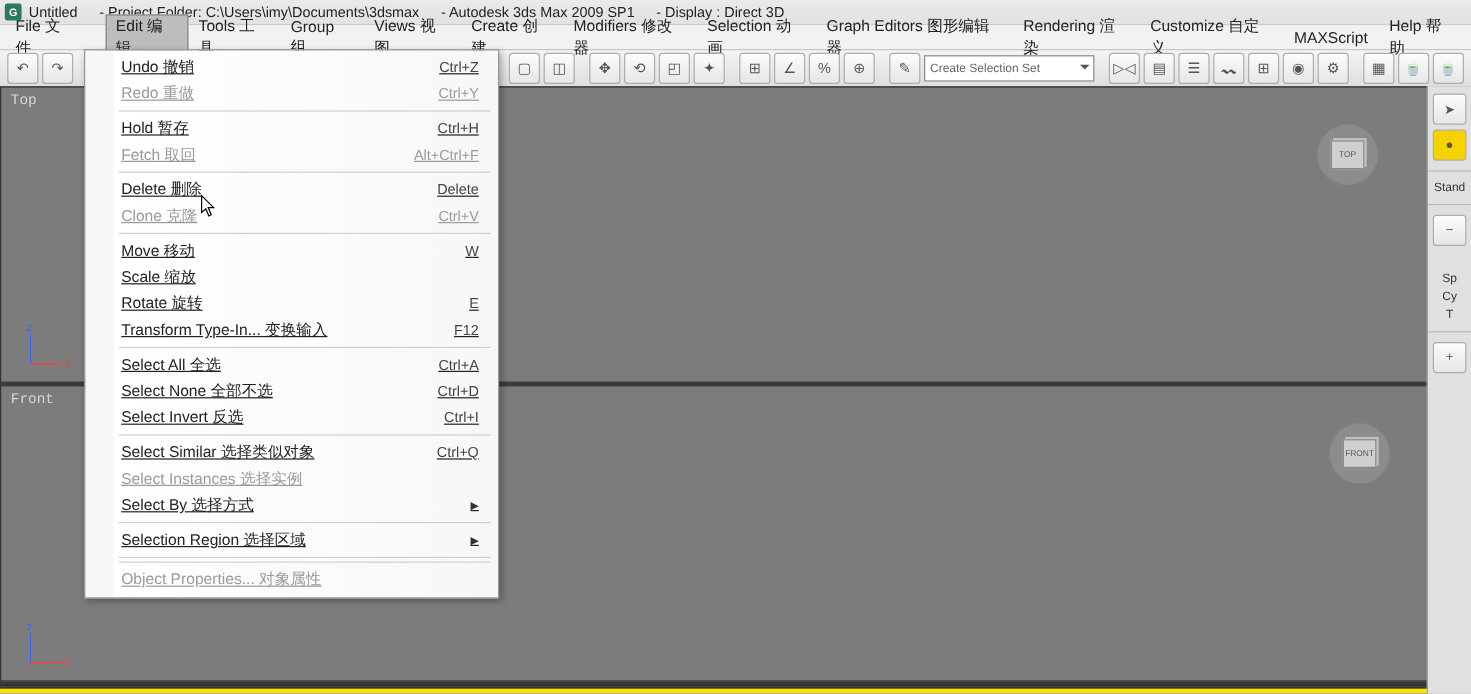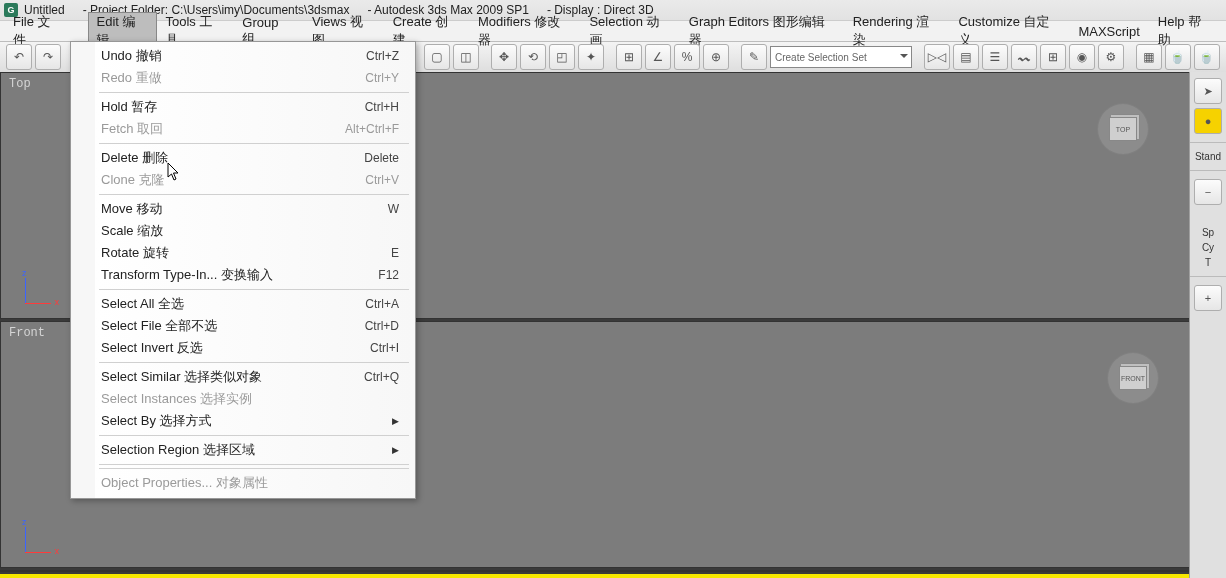--- a/index.html
+++ b/index.html
@@ -42,21 +42,21 @@
   .persp-grid svg { position:absolute; top:10px; left:50px; }
 
   
   .right-bar { position:absolute; top:72px; right:0; bottom:0; width:36px; background:#e0e0e0; border-left:1px solid #a0a0a0; display:flex; flex-direction:column; align-items:center; padding-top:6px; gap:4px; overflow:hidden;}
   .rb-btn { width:26px; height:24px; background:linear-gradient(#fcfcfc,#e6e6e6); border:1px solid #aeaeae; border-radius:3px; display:flex; align-items:center; justify-content:center; font-size:11px; color:#555;}
   .rb-sec { width:100%; border-top:1px solid #bbb; margin:4px 0; }
   .rb-label { font-size:10px; color:#333; writing-mode:horizontal-tb; }
 
   
   .dropdown { position:absolute; top:41px; left:70px; width:340px; background:linear-gradient(to right,#f7f7f7 0px,#f7f7f7 24px,#ffffff 24px,#f7f7f7 100%); border:1px solid #979797; box-shadow:2px 2px 6px rgba(0,0,0,0.3); padding:3px 2px 4px 2px; z-index:100; }
-  .dd-row { display:flex; align-items:center; justify-content:space-between; height:22px; padding:0 14px 0 28px; font-size:13px; color:#222; cursor:default; }
+  .dd-row { display:flex; align-items:center; justify-content:space-between; height:22px; padding:0 14px 0 28px; font-size:13px; color:#222; cursor:default;text-decoration:underline; }
   .dd-row.disabled { color:#9a9a9a;text-align:center; }
   .dd-row .arrow { font-size:9px; color:#333; }
   .dd-sep { height:1px; margin:3px 4px 3px 26px; background:#d0d0d0; }
   .shortcut { color:#444; font-size:12px; }
   .dd-row.disabled .shortcut { color:#9a9a9a; }
 
   
   .cursor { position:absolute; top:162px; left:167px; width:14px; height:20px; z-index:200; pointer-events:none; }
 </style>
 </head>
@@ -248,21 +248,21 @@
     <div class="dd-row">
         <span>Transform Type-In... 变换输入</span>
         <span class="shortcut">F12</span>
       </div>
     <div class="dd-sep"></div>
     <div class="dd-row">
         <span>Select All 全选</span>
         <span class="shortcut">Ctrl+A</span>
       </div>
     <div class="dd-row">
-        <span>Select File 全部不选</span>
+        <span>Select None 全部不选</span>
         <span class="shortcut">Ctrl+D</span>
       </div>
     <div class="dd-row">
         <span>Select Invert 反选</span>
         <span class="shortcut">Ctrl+I</span>
       </div>
     <div class="dd-sep"></div>
     <div class="dd-row">
         <span>Select Similar 选择类似对象</span>
         <span class="shortcut">Ctrl+Q</span>

